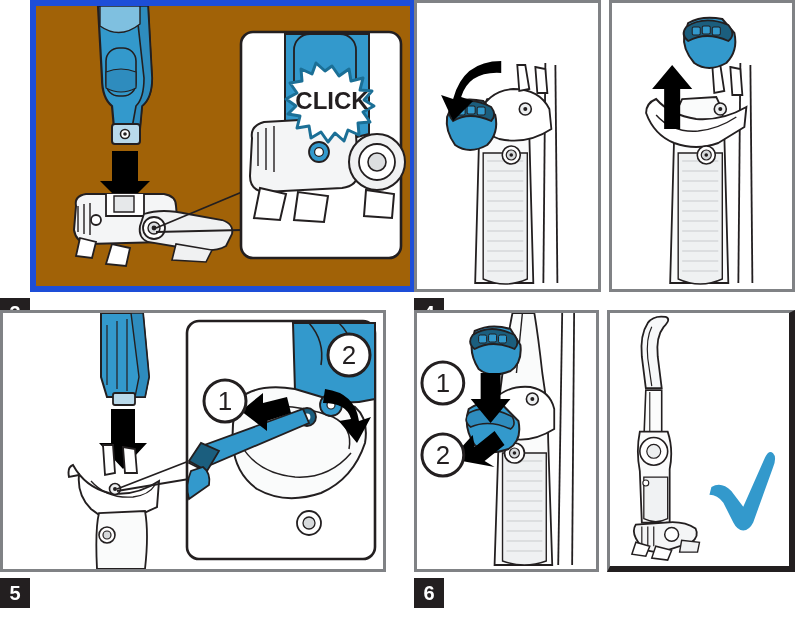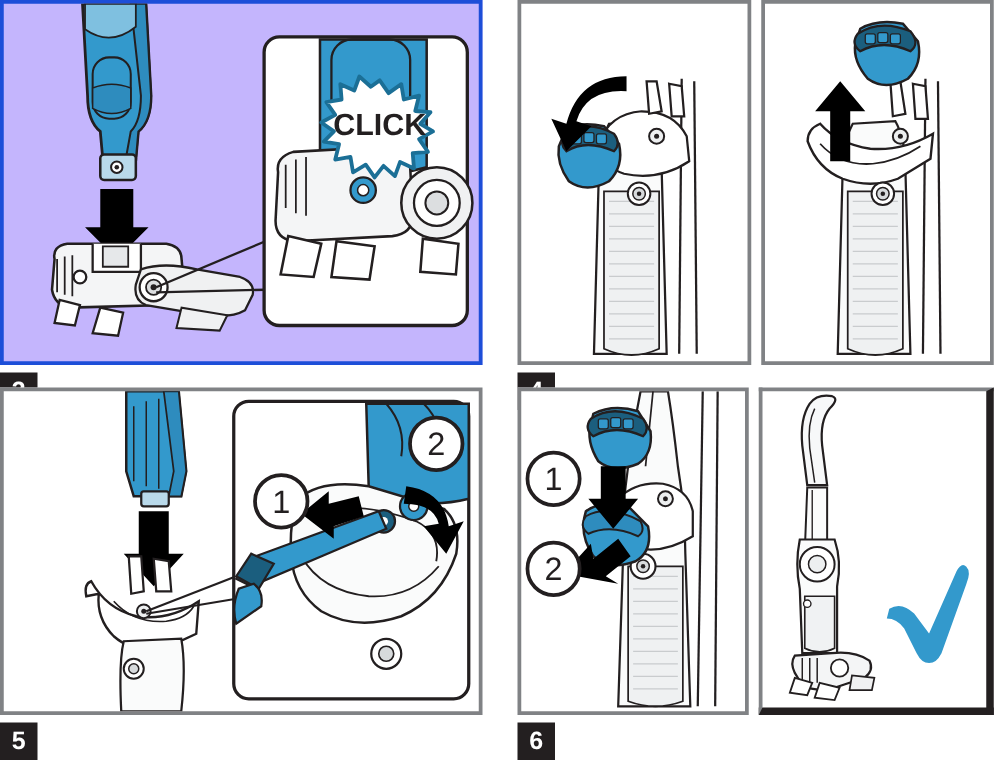--- a/index.html
+++ b/index.html
@@ -5,21 +5,21 @@
   html,body{margin:0;padding:0;background:#ffffff;}
   body{width:795px;height:617px;font-family:"Liberation Sans",sans-serif;overflow:hidden;}
 
   .sheet{position:relative;width:795px;height:617px;background:#fff;}
 
   
   .step{position:absolute;}
   .panel-wrap{position:relative;width:100%;box-sizing:border-box;}
 
   
-  .frame-black{border:3px solid #1d4ed8;background:#c4b5fd;box-sizing:border-box;}
+  .frame-black{border:6px solid #1d4ed8;background:#a16207;box-sizing:border-box;margin-left:30px;}
   .frame-gray{border:3px solid #808285;background:#fff;box-sizing:border-box;}
 
   .badge{
     width:30px;height:30px;background:#231f20;color:#ffffff;
     display:flex;align-items:center;justify-content:center;
     font-size:20px;font-weight:bold;line-height:1;
     font-family:"Liberation Sans",sans-serif;
     margin-top:6px;
   }
 

